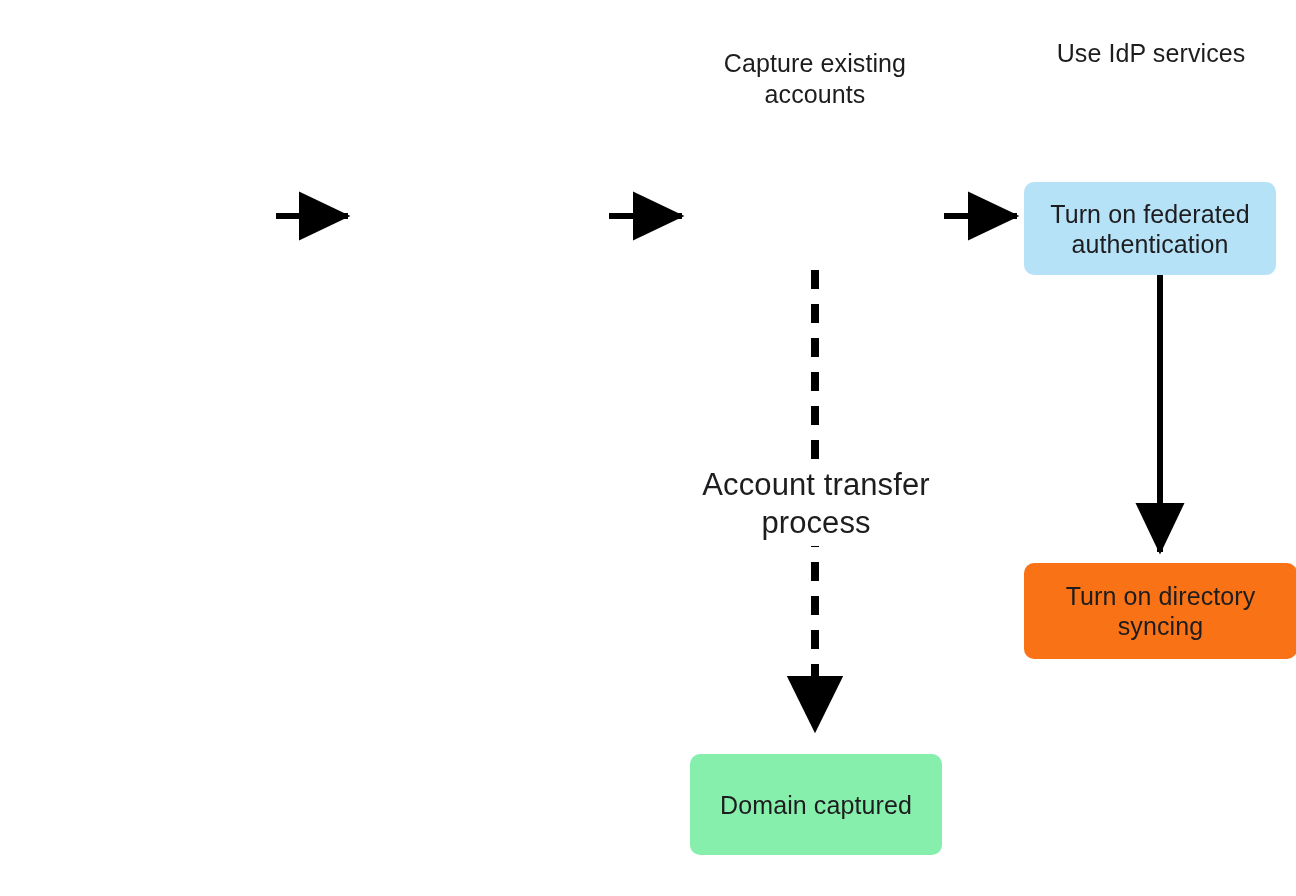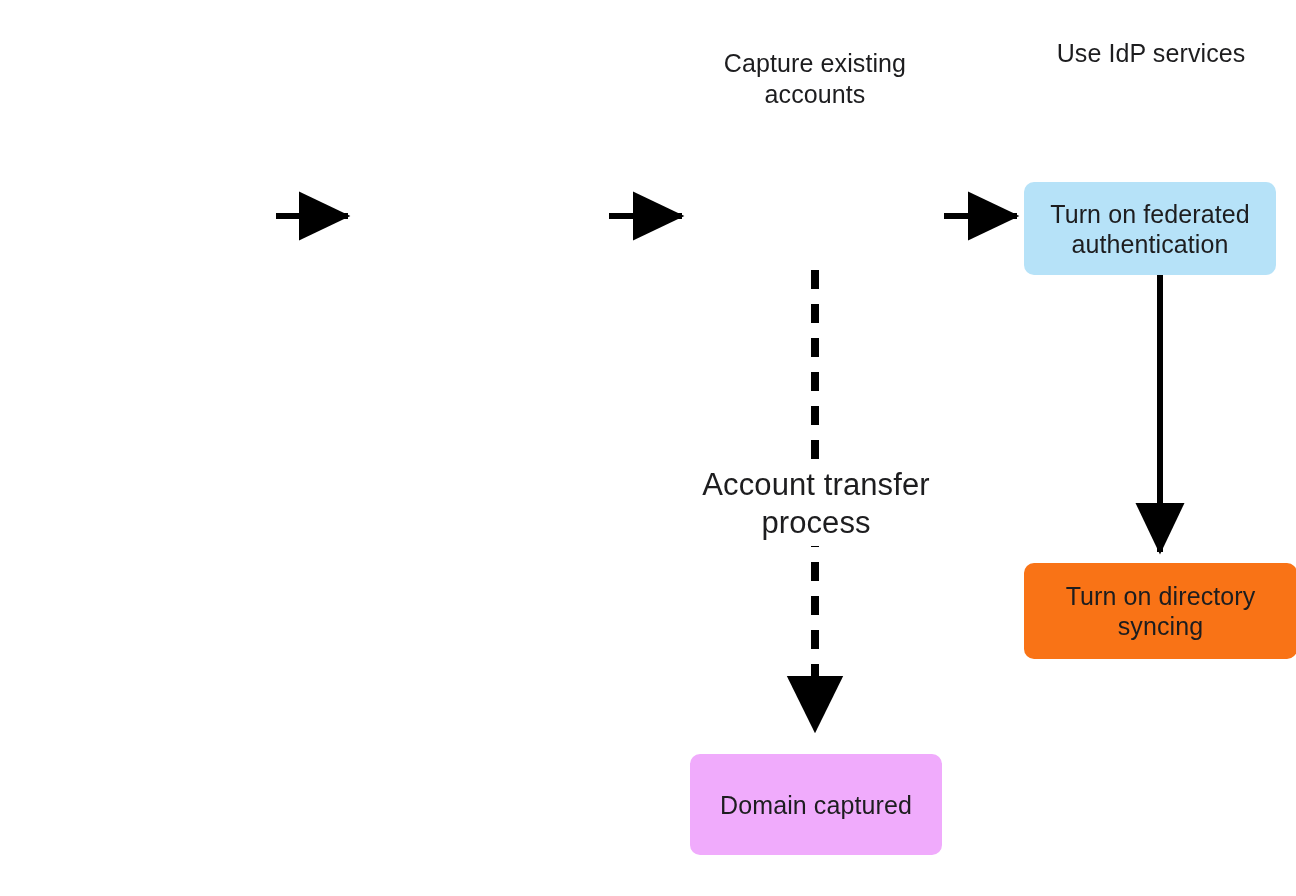--- a/index.html
+++ b/index.html
@@ -97,18 +97,18 @@
 
   <div class="caption" style="left:1040px; top:38px; width:222px;">Use IdP services</div>
 
 
 
 
   <div class="node" style="left:1024px; top:170px; width:252px; height:93px; background:#b6e2f8;margin-top:12px;">Turn on federated authentication</div>
 
   <div class="node" style="left:1024px; top:563px; width:273px; height:96px; background:#f97316;">Turn on directory syncing</div>
 
-  <div class="node" style="left:690px; top:754px; width:252px; height:101px; background:#f0abfc;">Domain captured</div>
+  <div class="node" style="left:690px; top:754px; width:252px; height:101px; background:#86efac;">Domain captured</div>
 
   <div class="edge-label" style="left:685px; top:464px; width:262px; padding:2px 0 4px 0;">Account transfer process</div>
 
 
 </div>
 
 </body></html>

